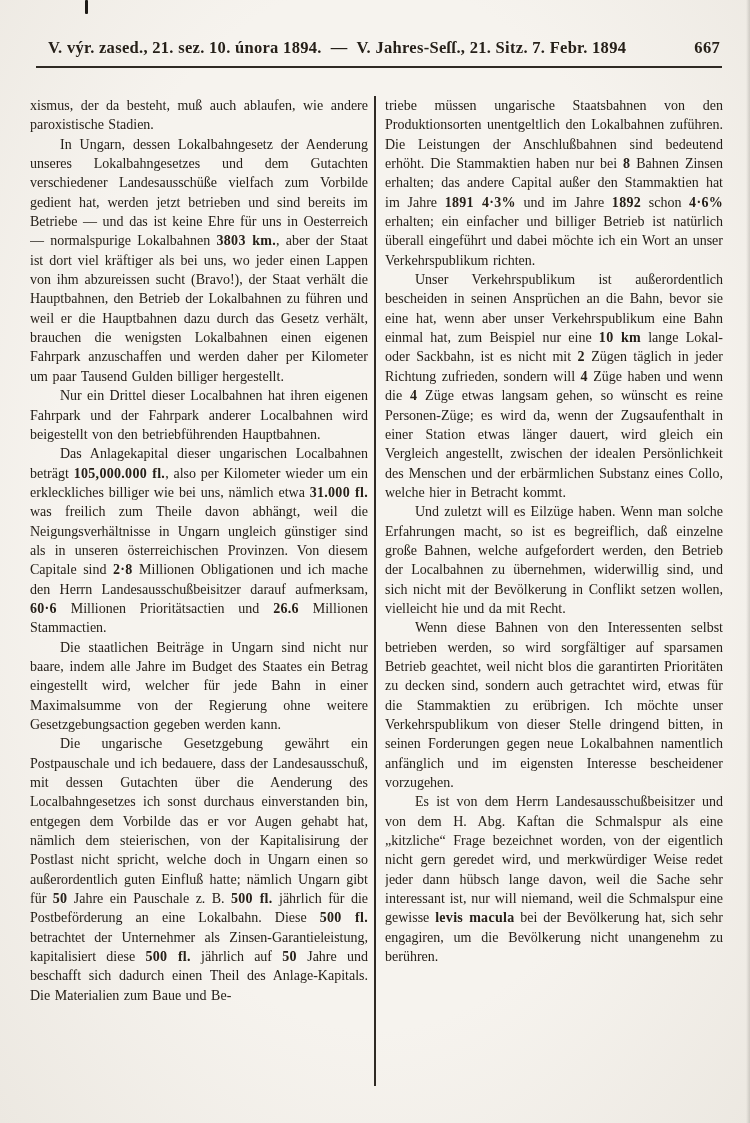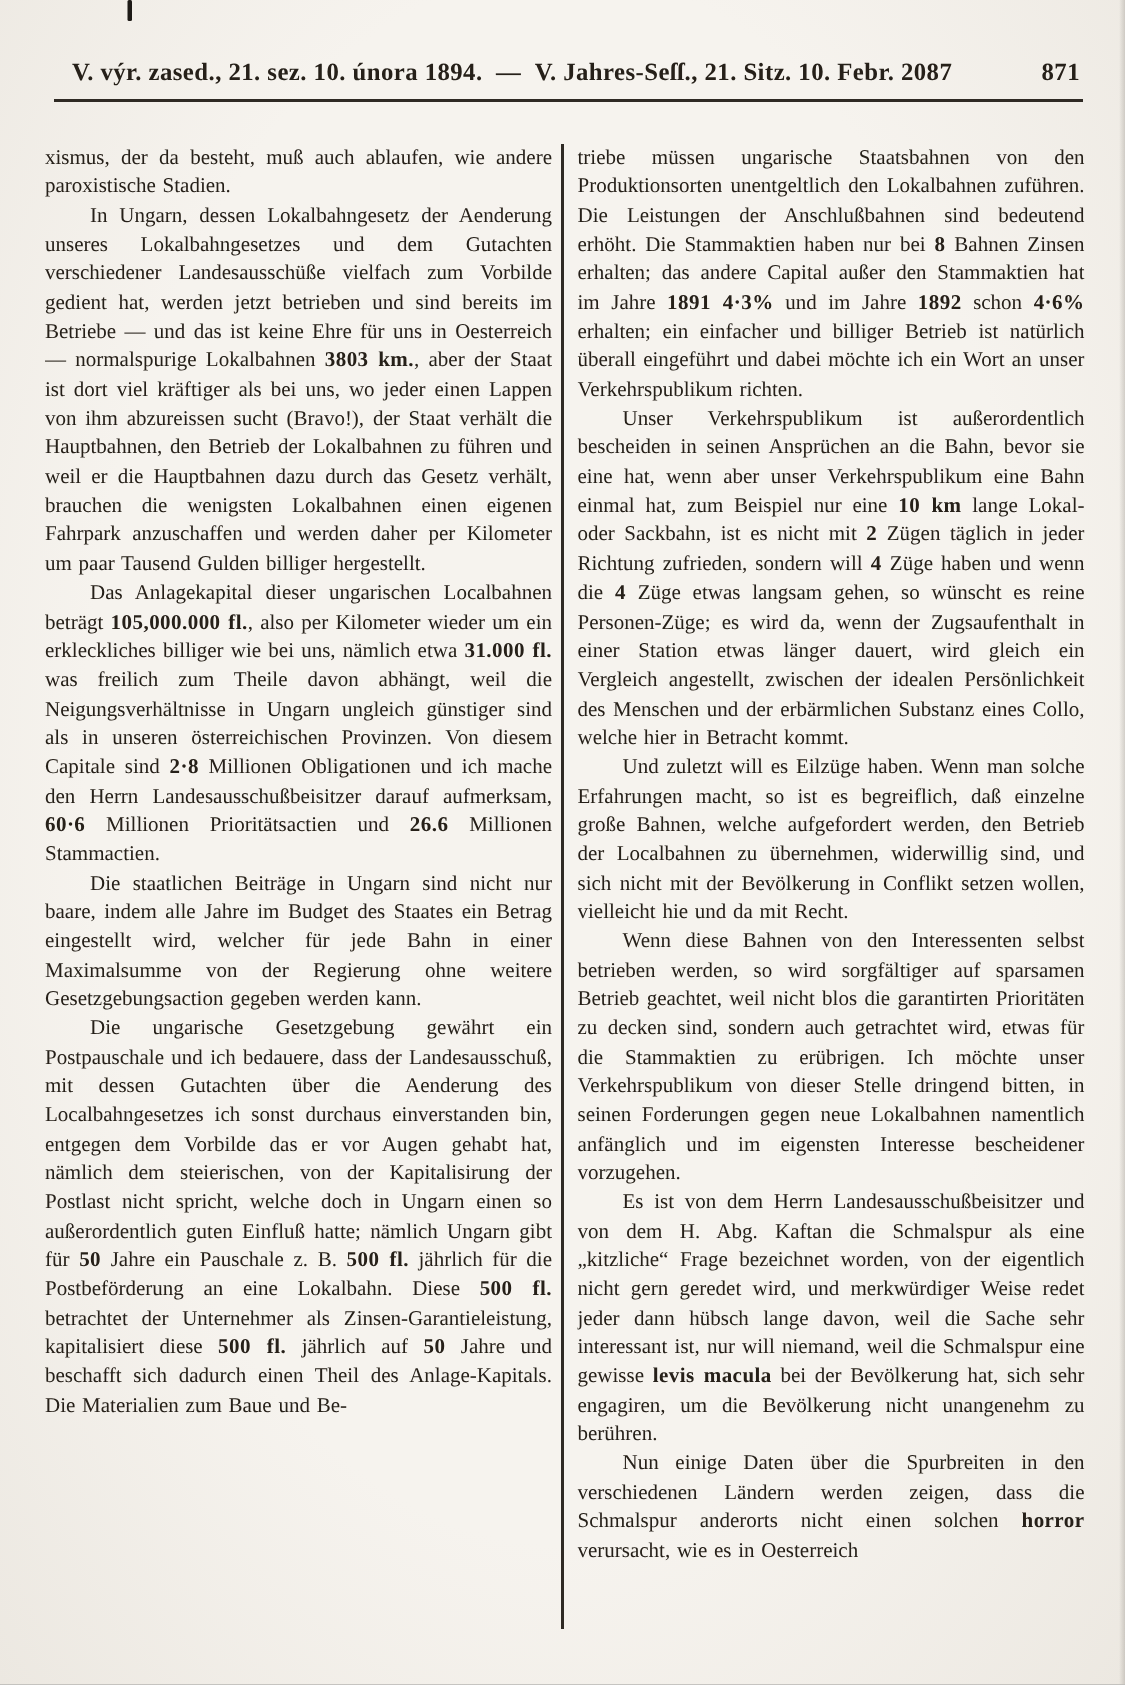--- a/index.html
+++ b/index.html
@@ -55,39 +55,39 @@
 
 <div class="page">
 
   <div class="top-artifact"></div>
   <div class="edge-shade-right"></div>
 
   <header>
     <span class="header-main">
       <span>V. výr. zased., 21. sez. 10. února 1894.</span>
       <span>—</span>
-      <span>V. Jahres-Seſſ., 21. Sitz. 10. Febr. 2087</span>
+      <span>V. Jahres-Seſſ., 21. Sitz. 7. Febr. 1894</span>
     </span>
-    <span>871</span>
+    <span>667</span>
   </header>
 
   <div class="header-rule"></div>
 
   <main class="columns">
     <div class="col" id="col-left">
         <p class="noindent"><span>xismus, der da besteht, muß auch ablaufen, wie andere paroxistische Stadien.</span></p>
         <p class="indent"><span>In Ungarn, dessen Lokalbahngesetz der Aenderung unseres Lokalbahngesetzes und dem Gutachten verschiedener Landesausschüße vielfach zum Vorbilde gedient hat, werden jetzt betrieben und sind bereits im Betriebe — und das ist keine Ehre für uns in Oesterreich — normalspurige Lokalbahnen </span><span class="antiqua">3803 km.</span><span>, aber der Staat ist dort viel kräftiger als bei uns, wo jeder einen Lappen von ihm abzureissen sucht (Bravo!), der Staat verhält die Hauptbahnen, den Betrieb der Lokalbahnen zu führen und weil er die Hauptbahnen dazu durch das Gesetz verhält, brauchen die wenigsten Lokalbahnen einen eigenen Fahrpark anzuschaffen und werden daher per Kilometer um paar Tausend Gulden billiger hergestellt.</span></p>
+        <p class="indent"><span>Nur ein Drittel dieser Localbahnen hat ihren eigenen Fahrpark und der Fahrpark anderer Localbahnen wird beigestellt von den betriebführenden Hauptbahnen.</span></p>
         <p class="indent"><span>Das Anlagekapital dieser ungarischen Localbahnen beträgt </span><span class="antiqua">105,000.000 fl.</span><span>, also per Kilometer wieder um ein erkleckliches billiger wie bei uns, nämlich etwa </span><span class="antiqua">31.000 fl.</span><span> was freilich zum Theile davon abhängt, weil die Neigungsverhältnisse in Ungarn ungleich günstiger sind als in unseren österreichischen Provinzen. Von diesem Capitale sind </span><span class="antiqua">2·8</span><span> Millionen Obligationen und ich mache den Herrn Landesausschußbeisitzer darauf aufmerksam, </span><span class="antiqua">60·6</span><span> Millionen Prioritätsactien und </span><span class="antiqua">26.6</span><span> Millionen Stammactien.</span></p>
         <p class="indent"><span>Die staatlichen Beiträge in Ungarn sind nicht nur baare, indem alle Jahre im Budget des Staates ein Betrag eingestellt wird, welcher für jede Bahn in einer Maximalsumme von der Regierung ohne weitere Gesetzgebungsaction gegeben werden kann.</span></p>
         <p class="indent"><span>Die ungarische Gesetzgebung gewährt ein Postpauschale und ich bedauere, dass der Landesausschuß, mit dessen Gutachten über die Aenderung des Localbahngesetzes ich sonst durchaus einverstanden bin, entgegen dem Vorbilde das er vor Augen gehabt hat, nämlich dem steierischen, von der Kapitalisirung der Postlast nicht spricht, welche doch in Ungarn einen so außerordentlich guten Einfluß hatte; nämlich Ungarn gibt für </span><span class="antiqua">50</span><span> Jahre ein Pauschale z. B. </span><span class="antiqua">500 fl.</span><span> jährlich für die Postbeförderung an eine Lokalbahn. Diese </span><span class="antiqua">500 fl.</span><span> betrachtet der Unternehmer als Zinsen-Garantieleistung, kapitalisiert diese </span><span class="antiqua">500 fl.</span><span> jährlich auf </span><span class="antiqua">50</span><span> Jahre und beschafft sich dadurch einen Theil des Anlage-Kapitals. Die Materialien zum Baue und Be-</span></p>
       </div>
     <div class="divider"></div>
     <div class="col" id="col-right">
         <p class="noindent"><span>triebe müssen ungarische Staatsbahnen von den Produktionsorten unentgeltlich den Lokalbahnen zuführen. Die Leistungen der Anschlußbahnen sind bedeutend erhöht. Die Stammaktien haben nur bei </span><span class="antiqua">8</span><span> Bahnen Zinsen erhalten; das andere Capital außer den Stammaktien hat im Jahre </span><span class="antiqua">1891 4·3%</span><span> und im Jahre </span><span class="antiqua">1892</span><span> schon </span><span class="antiqua">4·6%</span><span> erhalten; ein einfacher und billiger Betrieb ist natürlich überall eingeführt und dabei möchte ich ein Wort an unser Verkehrspublikum richten.</span></p>
         <p class="indent"><span>Unser Verkehrspublikum ist außerordentlich bescheiden in seinen Ansprüchen an die Bahn, bevor sie eine hat, wenn aber unser Verkehrspublikum eine Bahn einmal hat, zum Beispiel nur eine </span><span class="antiqua">10 km</span><span> lange Lokal- oder Sackbahn, ist es nicht mit </span><span class="antiqua">2</span><span> Zügen täglich in jeder Richtung zufrieden, sondern will </span><span class="antiqua">4</span><span> Züge haben und wenn die </span><span class="antiqua">4</span><span> Züge etwas langsam gehen, so wünscht es reine Personen-Züge; es wird da, wenn der Zugsaufenthalt in einer Station etwas länger dauert, wird gleich ein Vergleich angestellt, zwischen der idealen Persönlichkeit des Menschen und der erbärmlichen Substanz eines Collo, welche hier in Betracht kommt.</span></p>
         <p class="indent"><span>Und zuletzt will es Eilzüge haben. Wenn man solche Erfahrungen macht, so ist es begreiflich, daß einzelne große Bahnen, welche aufgefordert werden, den Betrieb der Localbahnen zu übernehmen, widerwillig sind, und sich nicht mit der Bevölkerung in Conflikt setzen wollen, vielleicht hie und da mit Recht.</span></p>
         <p class="indent"><span>Wenn diese Bahnen von den Interessenten selbst betrieben werden, so wird sorgfältiger auf sparsamen Betrieb geachtet, weil nicht blos die garantirten Prioritäten zu decken sind, sondern auch getrachtet wird, etwas für die Stammaktien zu erübrigen. Ich möchte unser Verkehrspublikum von dieser Stelle dringend bitten, in seinen Forderungen gegen neue Lokalbahnen namentlich anfänglich und im eigensten Interesse bescheidener vorzugehen.</span></p>
         <p class="indent"><span>Es ist von dem Herrn Landesausschußbeisitzer und von dem H. Abg. Kaftan die Schmalspur als eine „kitzliche“ Frage bezeichnet worden, von der eigentlich nicht gern geredet wird, und merkwürdiger Weise redet jeder dann hübsch lange davon, weil die Sache sehr interessant ist, nur will niemand, weil die Schmalspur eine gewisse </span><span class="antiqua">levis macula</span><span> bei der Bevölkerung hat, sich sehr engagiren, um die Bevölkerung nicht unangenehm zu berühren.</span></p>
-        <p class="indent"><span>Nun einige Daten über die Spurbreiten in den verschiedenen Ländern werden zeigen, dass die Schmalspur anderorts nicht einen solchen </span><span class="antiqua">horror</span><span> verursacht, wie es in Oesterreich</span></p>
       </div>
   </main>
 
 </div>
 
 </body></html>

